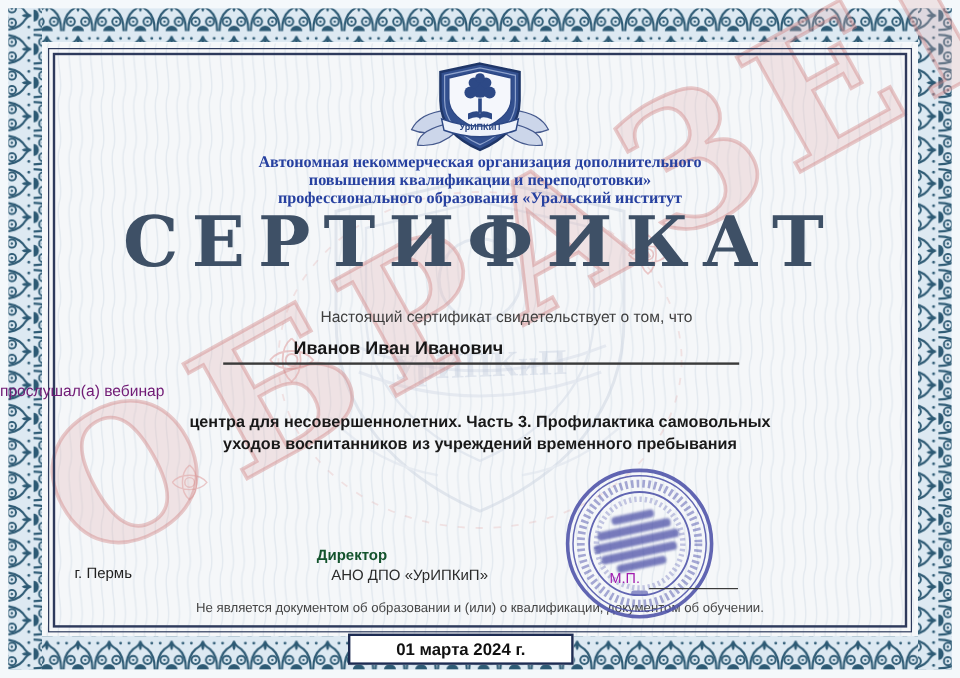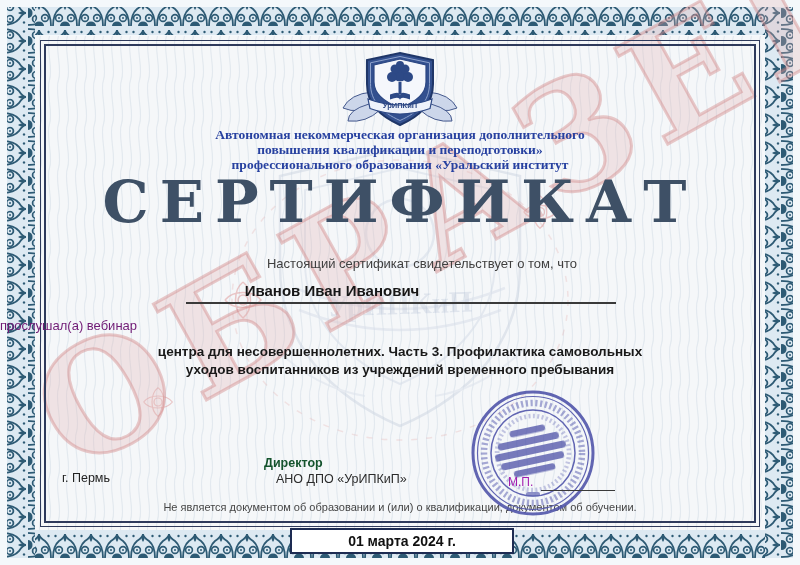--- a/index.html
+++ b/index.html
@@ -47,21 +47,21 @@
   .topic  { position:absolute; left:0; top:343px; width:800px; text-align:center;
             font-size:13.5px; line-height:17.5px; font-weight:bold; color:#191919; }
   .city   { position:absolute; left:62px;  top:471px; font-size:12.5px; color:#222; }
   .sig-role { position:absolute; left:264px; top:456px; font-size:12.5px; color:#14532d;font-weight:bold; }
   .sig-org  { position:absolute; left:276px; top:472px; font-size:12.5px; color:#2b2b2b; }
   .stamp-svg { position:absolute; left:469px; top:389px; z-index:3; opacity:.9; }
   .seal-mark { position:absolute; left:508px; top:475px; font-size:12px; color:#a21caf; z-index:4; }
   .sig-line  { position:absolute; left:541px; top:490px; width:74px; border-top:1.5px solid #3a3a3a; z-index:4; }
   .disclaimer{ position:absolute; left:0; top:501px; width:800px; text-align:center; font-size:11px; color:#454545; }
   .date-box {
-    position:absolute; left:290px; top:528px; width:224px; height:26px; z-index:6;
+    position:absolute; left:290px; top:528px; width:188px; height:26px; z-index:6;
     background:#ffffff; border:2px solid #1d2b52;
     text-align:center; line-height:22px; font-size:14px; font-weight:bold; color:#101010;
   }
 </style>
 </head>
 <body>
 
 <div class="page">
 
   <div class="cert-inner">

